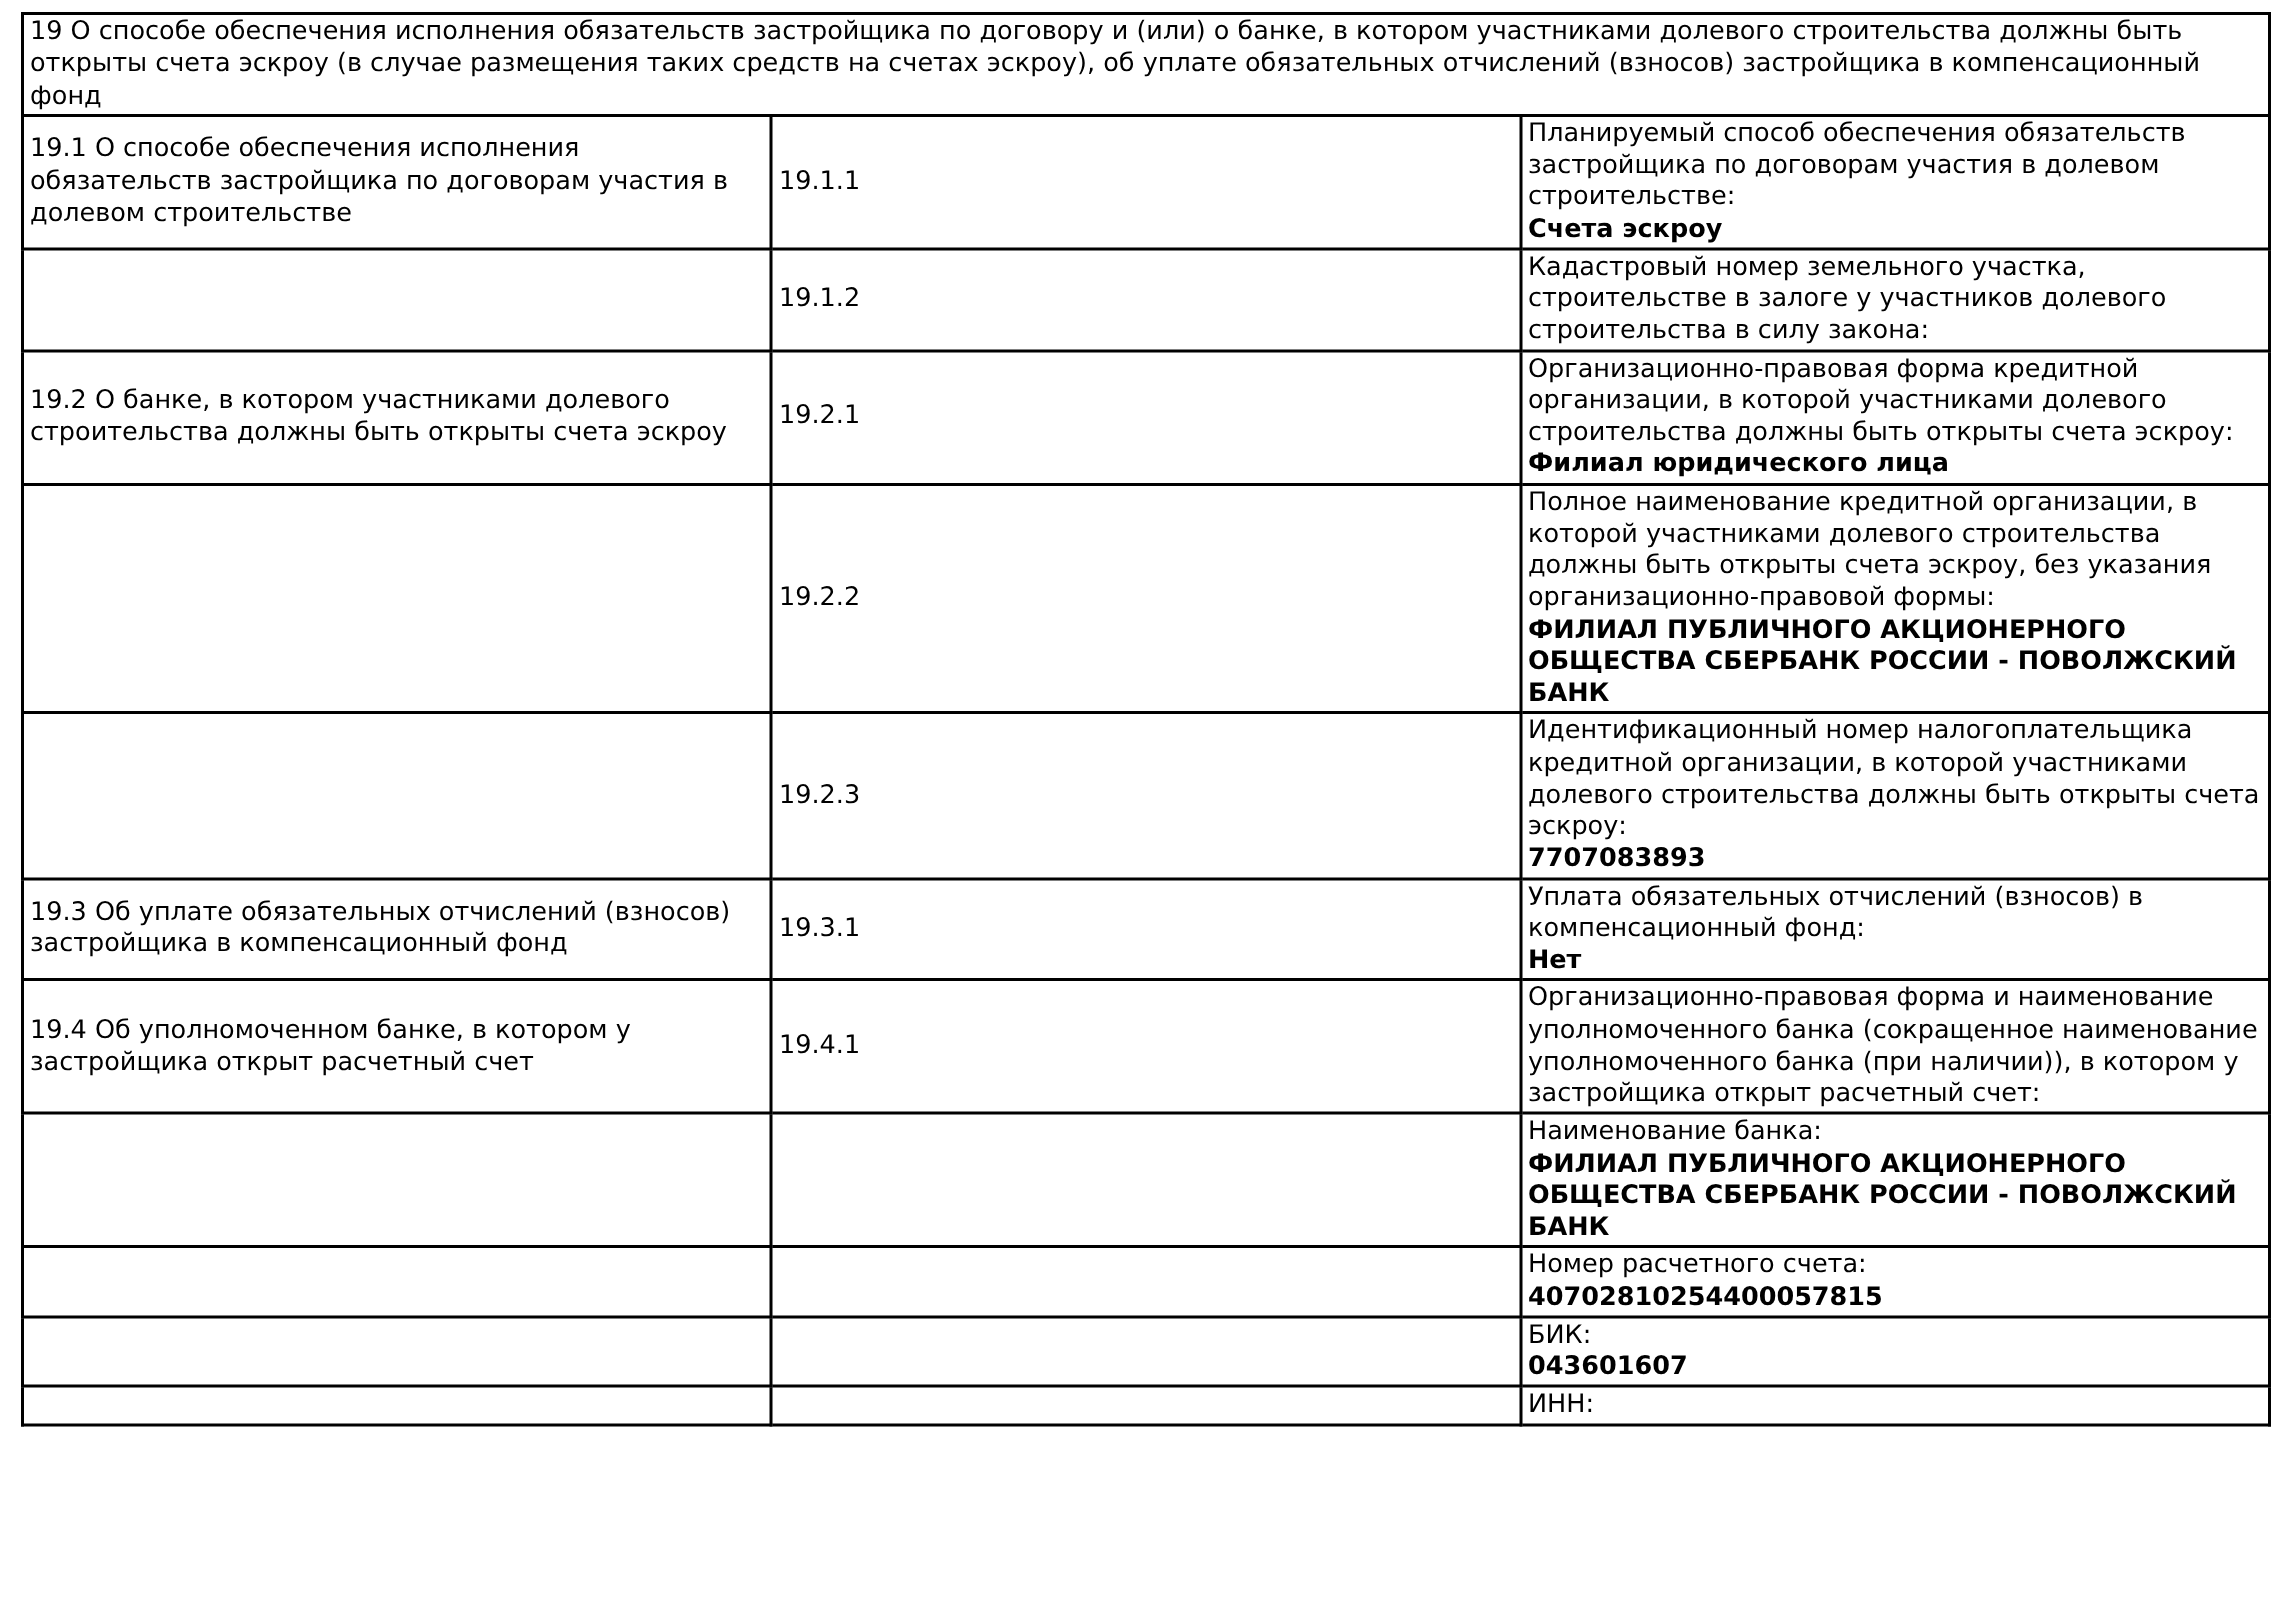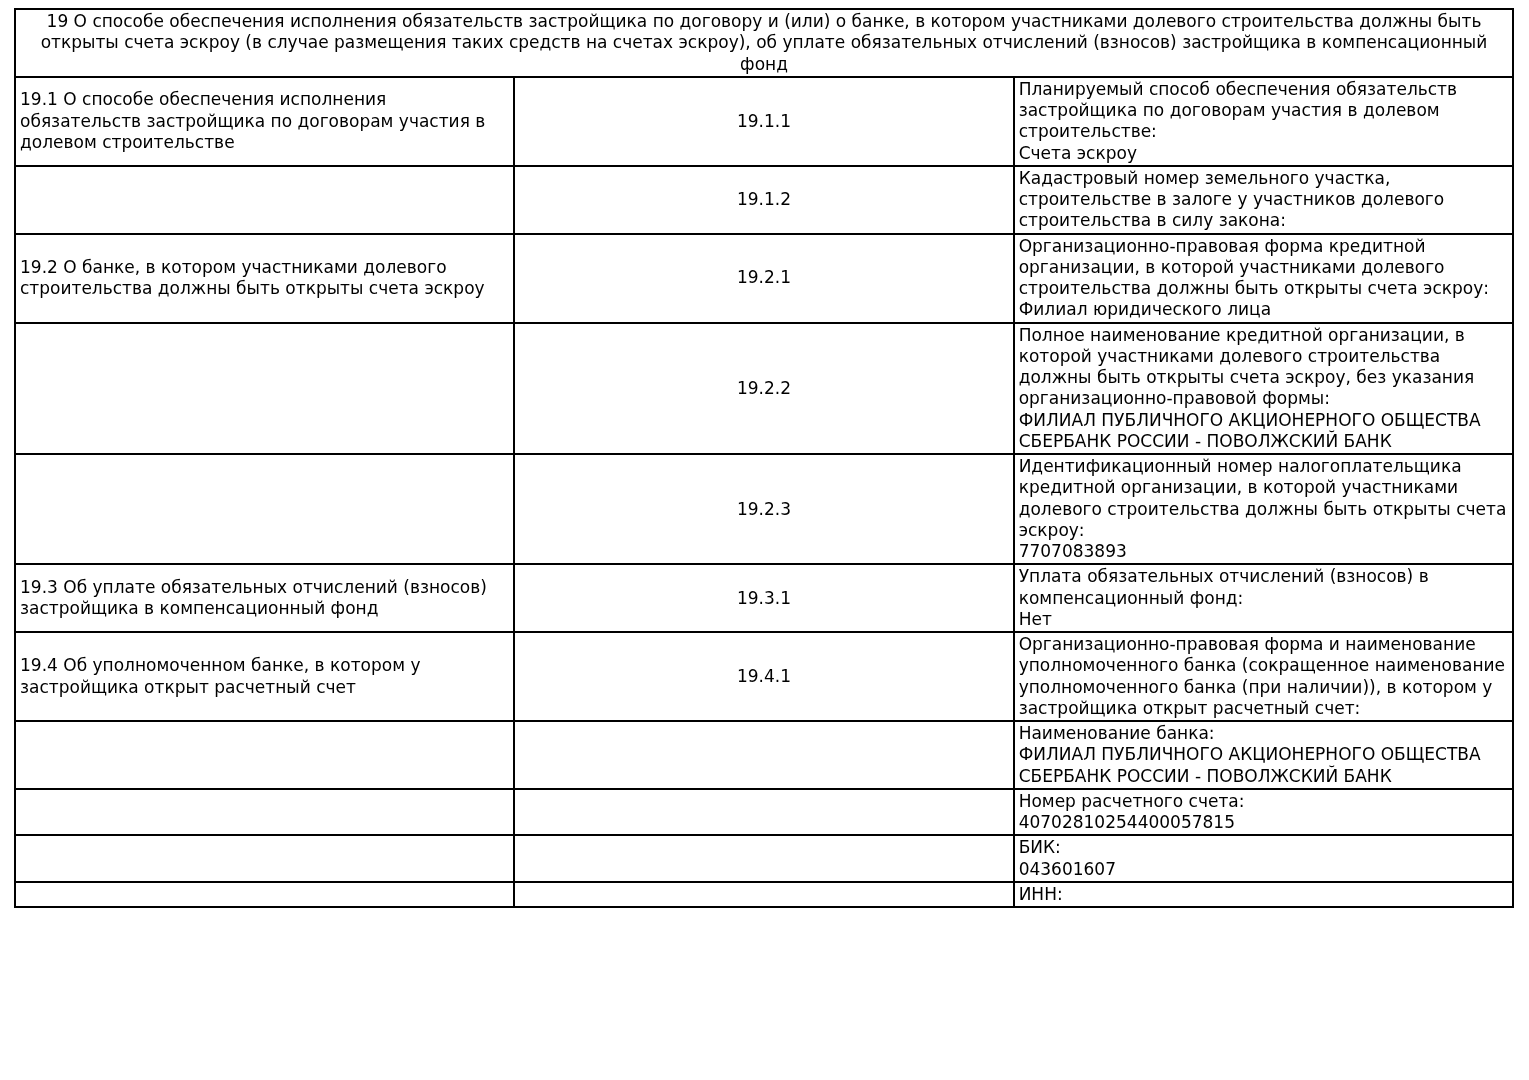--- a/index.html
+++ b/index.html
@@ -19,24 +19,24 @@
     border-collapse: collapse;
     table-layout: fixed;
   }
   table.disclosure td {
     border: 2px solid #000000;
     padding: 1px 4px;
     vertical-align: middle;
     word-wrap: break-word;
   }
   td.col-section { width: 368px; vertical-align: top; margin-left: 45px; }
-  td.col-num     { width: 99px;  vertical-align: middle; text-align: center; }
+  td.col-num     { width: 99px;  vertical-align: middle; }
   td.col-content { vertical-align: middle; }
-  td.header-cell { font-weight: normal; text-align: center; }
-  .val { font-weight: normal; }
+  td.header-cell { font-weight: normal; }
+  .val { font-weight: bold; }
 </style>
 </head>
 <body>
 
 <div class="page">
   <table class="disclosure">
     <tbody id="table-body">
       <tr>
         <td colspan="3" class="header-cell">19 О способе обеспечения исполнения обязательств застройщика по договору и (или) о банке, в котором участниками долевого строительства должны быть открыты счета эскроу (в случае размещения таких средств на счетах эскроу), об уплате обязательных отчислений (взносов) застройщика в компенсационный фонд</td>
       </tr>

